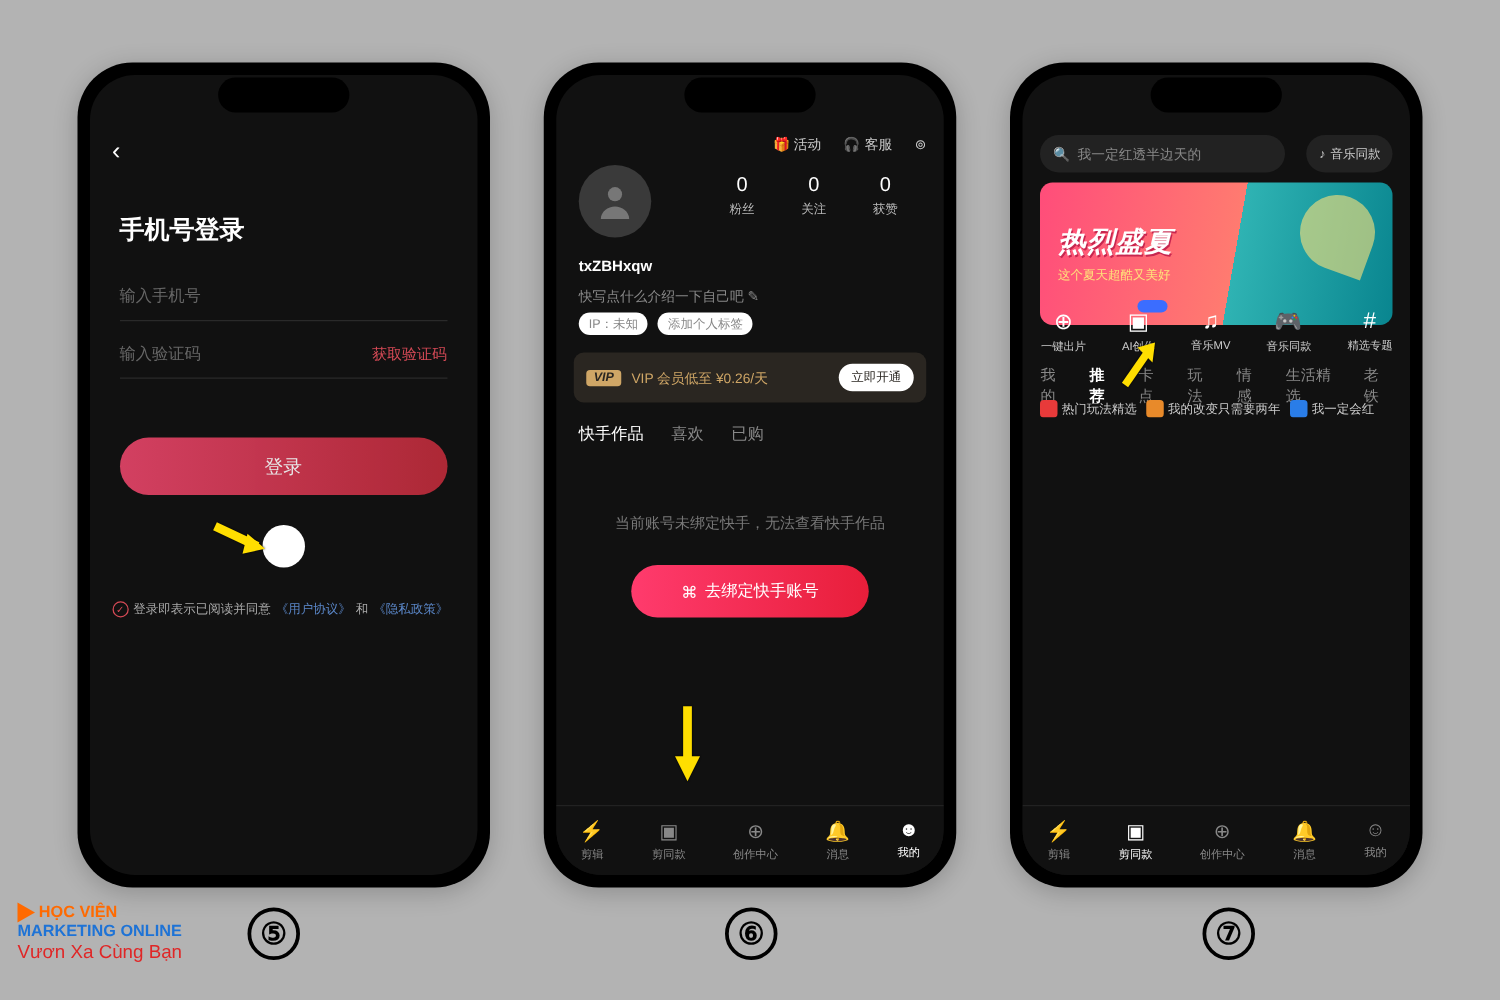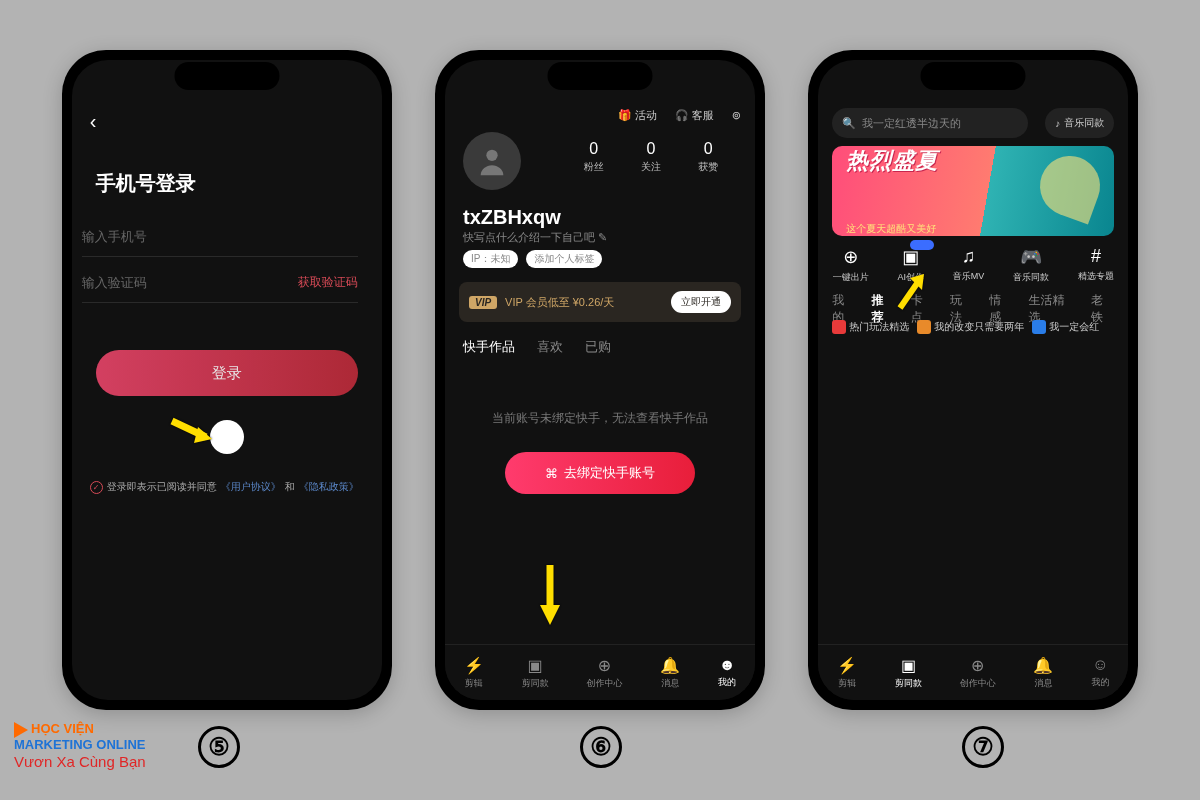--- a/index.html
+++ b/index.html
@@ -41,24 +41,24 @@
     position: relative;
     color: #fff;
     font-size: 12px;
   }
   
   .back {
     position: absolute; top: 50px; left: 18px; font-size: 20px; color: #fff;
   }
   .login-title { position: absolute; top: 110px; left: 24px; font-size: 20px; font-weight: 600; }
   .input-row {
-    position: absolute; left: 10px; right: 24px;
+    position: absolute; left: 24px; right: 24px;
     border-bottom: 1px solid #2a2a2a;
     padding: 10px 0; color: #666; font-size: 13px;
-    display: flex; justify-content: space-between; 
+    display: flex; justify-content: space-between; align-items: center;
   }
   .get-code { color: #d64a56; font-size: 12px; }
   .login-btn {
     position: absolute; top: 290px; left: 24px; right: 24px; height: 46px;
     background: linear-gradient(90deg,#e8456a,#be2b3a);
     border-radius: 23px;
     display: flex; align-items: center; justify-content: center;
     font-size: 15px; color: #fff; opacity: .9;
   }
   .apple-btn {
@@ -89,21 +89,21 @@
     display:flex; align-items:center; justify-content:center;
   }
   .avatar svg { width: 34px; height: 34px; }
   .stats {
     position: absolute; top: 80px; left: 120px; right: 18px;
     display: flex; justify-content: space-around;
   }
   .stat { text-align: center; color: #bbb; }
   .stat .n { font-size: 16px; color: #fff; }
   .stat .l { font-size: 10px; margin-top: 2px; }
-  .uname { position: absolute; top: 146px; left: 18px; font-size: 20px; font-weight: 600; }
+  .uname { position: absolute; top: 146px; left: 18px; font-size: 12px; font-weight: 600; }
   .desc { position: absolute; top: 170px; left: 18px; font-size: 11px; color: #888; }
   .iptags { position: absolute; top: 190px; left: 18px; display:flex; gap:8px; }
   .iptag { font-size: 10px; color: #888; background:#ffffff; padding:2px 8px; border-radius:10px; }
   .vip-bar {
     position: absolute; top: 222px; left: 14px; right: 14px; height: 40px;
     background: #2a2621; border-radius: 8px;
     display:flex; align-items:center; padding:0 10px; gap:8px;
     color:#cfa666; font-size:11px;
   }
   .vip-badge { background:#cfa666; color:#2a2621; font-weight:700; font-size:10px; padding:1px 6px; border-radius:3px; font-style:italic;}
@@ -134,24 +134,24 @@
     position:absolute; top:48px; left:14px; right:100px; height:30px;
     background:#222; border-radius:15px; color:#888; font-size:11px;
     display:flex; align-items:center; padding:0 10px; gap:6px;
   }
   .music-btn {
     position:absolute; top:48px; right:14px; height:30px;
     background:#222; border-radius:15px; color:#ccc; font-size:10px;
     display:flex; align-items:center; padding:0 10px; gap:4px;
   }
   .banner {
-    position:absolute; top:86px; left:14px; right:14px; height:90px;
+    position:absolute; top:86px; left:14px; right:14px; height:114px;
     border-radius:10px; overflow:hidden;
     background: linear-gradient(100deg,#ff4d7a 0%,#ff7b70 55%,#2fb3b3 55%,#09858f 100%);
-    display:flex; flex-direction:column; justify-content:space-between; padding-left:14px;
+    display:flex; flex-direction:column; justify-content:center; padding-left:14px;
   }
   .banner .bt { font-size:22px; font-weight:900; color:#fff; font-style:italic; letter-spacing:1px; text-shadow:1px 1px 0 #c7264f;}
   .banner .bs { font-size:10px; color:#ffe27a; margin-top:4px; }
   .banner .bchar { position:absolute; right:4px; top:0; width:110px; height:90px; }
   .banner .bchar::after{content:"";position:absolute;right:10px;top:10px;width:60px;height:60px;background:#ffe27a;border-radius:50% 50% 0 50%;transform:rotate(20deg);opacity:.6;}
   .shortcuts {
     position:absolute; top:186px; left:0; right:0;
     display:flex; justify-content:space-around; text-align:center;
   }
   .sc { color:#ccc; font-size:9px; }

